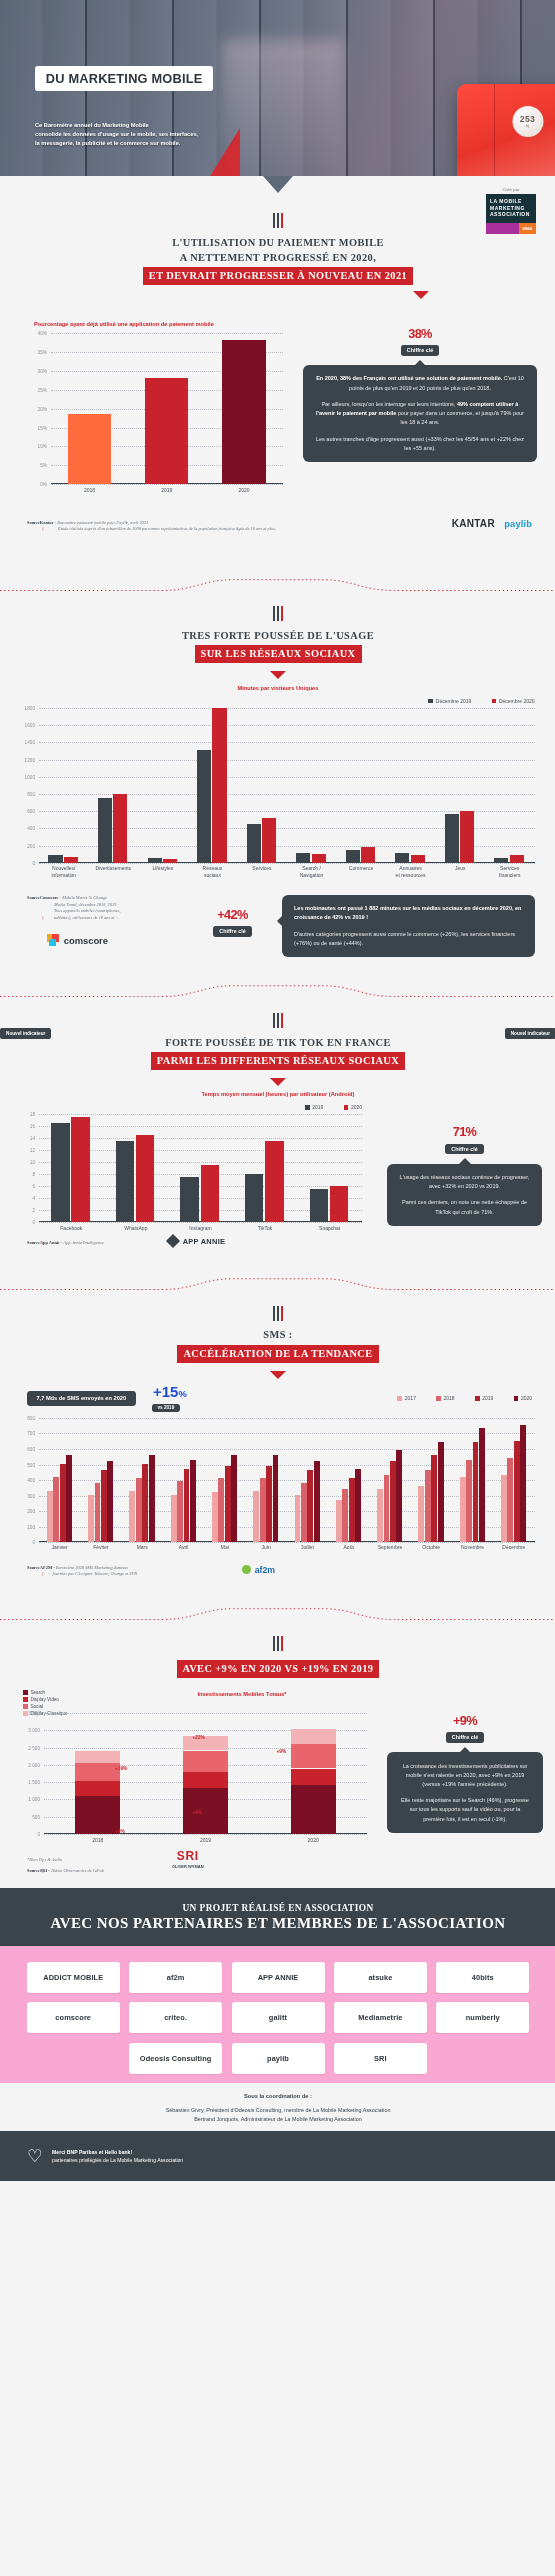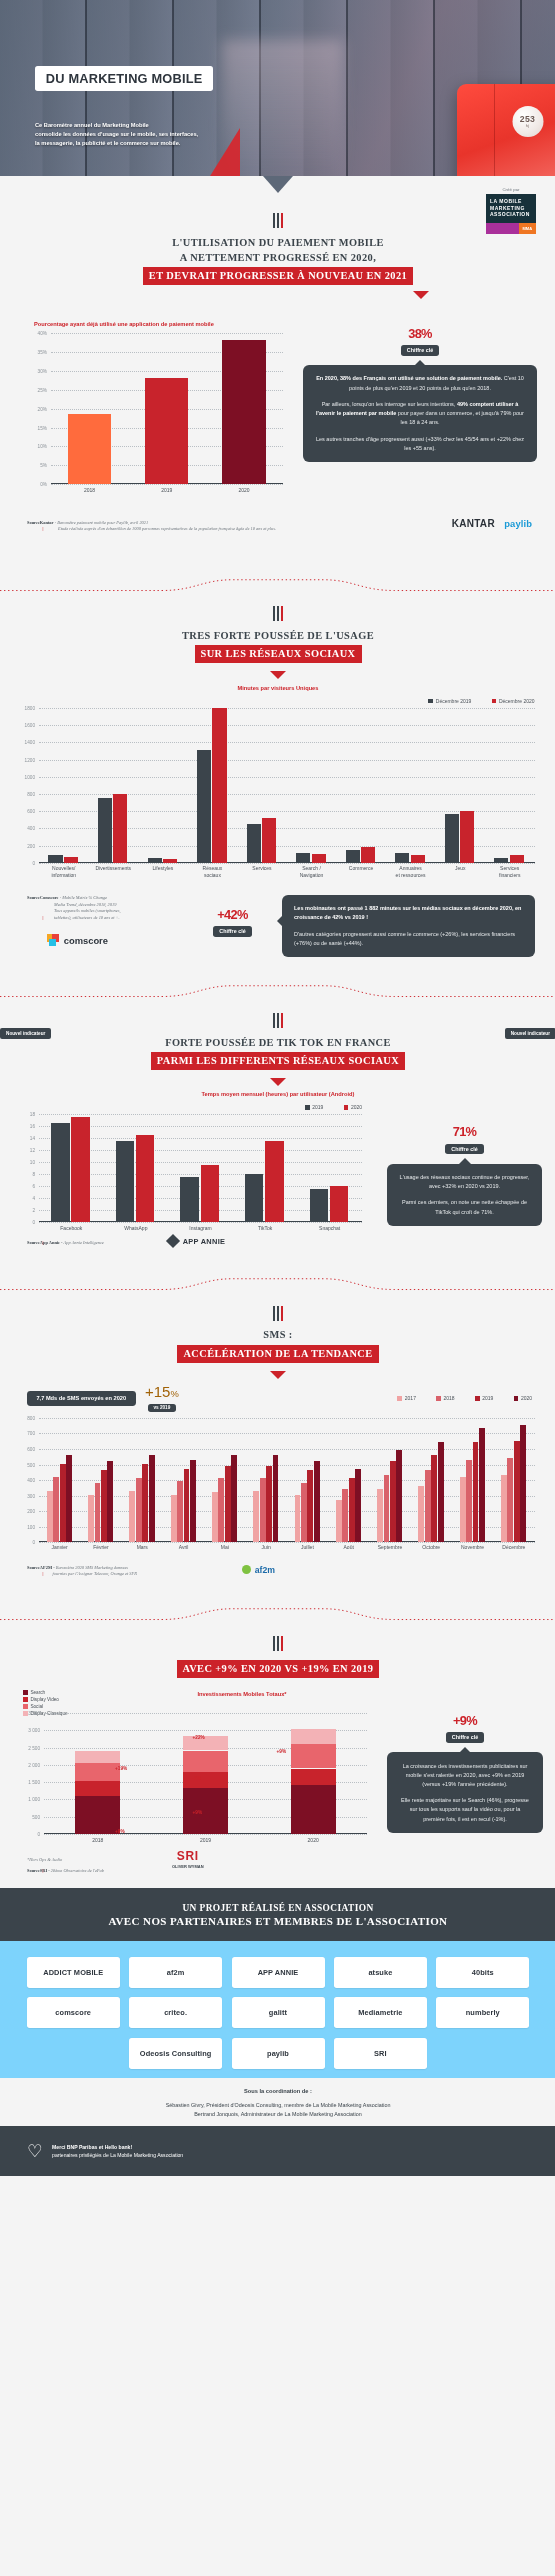--- a/index.html
+++ b/index.html
@@ -164,21 +164,21 @@
     display: flex; align-items: center; justify-content: center;
     font-size: 7.4px; font-weight: 800; color: #2e353d; letter-spacing: 0.1px;
     box-shadow: 0 0.7px 1.3px rgba(0,0,0,.07);
   }
 
   
   .partners-band {
     background: #3b444b; color: #fff; text-align: center; padding: 15px 0 13.5px;
   }
   .partners-band .l1 { font-size: 9.4px; font-weight: 800; letter-spacing: 0.4px; font-family:"Liberation Serif",serif; }
-  .partners-band .l2 { font-size: 11px; font-weight: 800; letter-spacing: 0.4px; margin-top: 2.7px; font-family:"Liberation Serif",serif;}
+  .partners-band .l2 { font-size: 15px; font-weight: 800; letter-spacing: 0.4px; margin-top: 2.7px; font-family:"Liberation Serif",serif;}
 
   .coord {
     text-align: center; padding: 9.4px 0 6.7px; font-size: 5.4px; color: #3b444b; line-height: 1.75;
   }
   .coord .hdr { font-weight: 800; margin-bottom: 3.4px; font-size: 5.7px; }
 
   .footer {
     background: #3b444b; color: #fff; display: flex; align-items: center;
     gap: 9.4px; padding: 10.8px 27px; font-size: 5.1px; line-height: 1.6;
   }
@@ -537,21 +537,21 @@
       </div>
     <div class="sec-title">
       <div>SMS :</div>
       <div class="hl">ACCÉLÉRATION DE LA TENDANCE</div>
     </div>
     <div class="caret-down"></div>
 
     <div style="display:flex;align-items:center;gap:9.4px;margin:0 24px 5.4px 27px;">
       <div style="background:#3b444b;color:#fff;font-size:5.7px;font-weight:700;padding:4.7px 9.4px;border-radius:3.4px;white-space:nowrap;">7,7 Mds de SMS envoyés en 2020</div>
       <div style="text-align:center;">
-        <div style="font-size:15px;font-weight:400;color:#a16207;line-height:1;"><span>+15</span><span style="font-size:9.4px;">%</span></div>
+        <div style="font-size:15px;font-weight:700;color:#1d4ed8;line-height:1;margin-left:8px;"><span>+15</span><span style="font-size:9.4px;">%</span></div>
         <div style="display:inline-block;background:#3b444b;color:#fff;font-size:4.7px;font-weight:700;padding:1.3px 5.4px 2px;border-radius:2.7px;margin-top:2px;">vs 2019</div>
       </div>
       <div class="legend" id="legend4" style="flex:1;">
           <span style="display: inline-block; margin-left: 9.4px;"><i style="background:#f0a3a3"></i>2017</span>
           <span style="display: inline-block; margin-left: 9.4px;"><i style="background:#d9616a"></i>2018</span>
           <span style="display: inline-block; margin-left: 9.4px;"><i style="background:#b2202c"></i>2019</span>
           <span style="display: inline-block; margin-left: 9.4px;"><i style="background:#7d0f24"></i>2020</span>
         </div>
     </div>
 
@@ -746,21 +746,21 @@
         <div style="font-size:4px;font-weight:700;color:#3b444b;margin-top:1.3px;">OLIVER WYMAN</div>
       </div>
     </div>
   </div>
 
   <div class="partners-band">
     <div class="l1">UN PROJET RÉALISÉ EN ASSOCIATION</div>
     <div class="l2">AVEC NOS PARTENAIRES ET MEMBRES DE L'ASSOCIATION</div>
   </div>
 
-  <div style="background:#7dd3fc;padding:16px 20px 9.4px;">
+  <div style="background:#f9a8d4;padding:16px 20px 9.4px;">
     <div class="logo-row" id="prow1" style="margin-bottom:9.4px;">
         <div class="logo-card">ADDICT MOBILE</div>
         <div class="logo-card">af2m</div>
         <div class="logo-card">APP ANNIE</div>
         <div class="logo-card">atsuke</div>
         <div class="logo-card">40bits</div>
       </div>
     <div class="logo-row" id="prow2" style="margin-bottom:9.4px;">
         <div class="logo-card">comscore</div>
         <div class="logo-card">criteo.</div>

